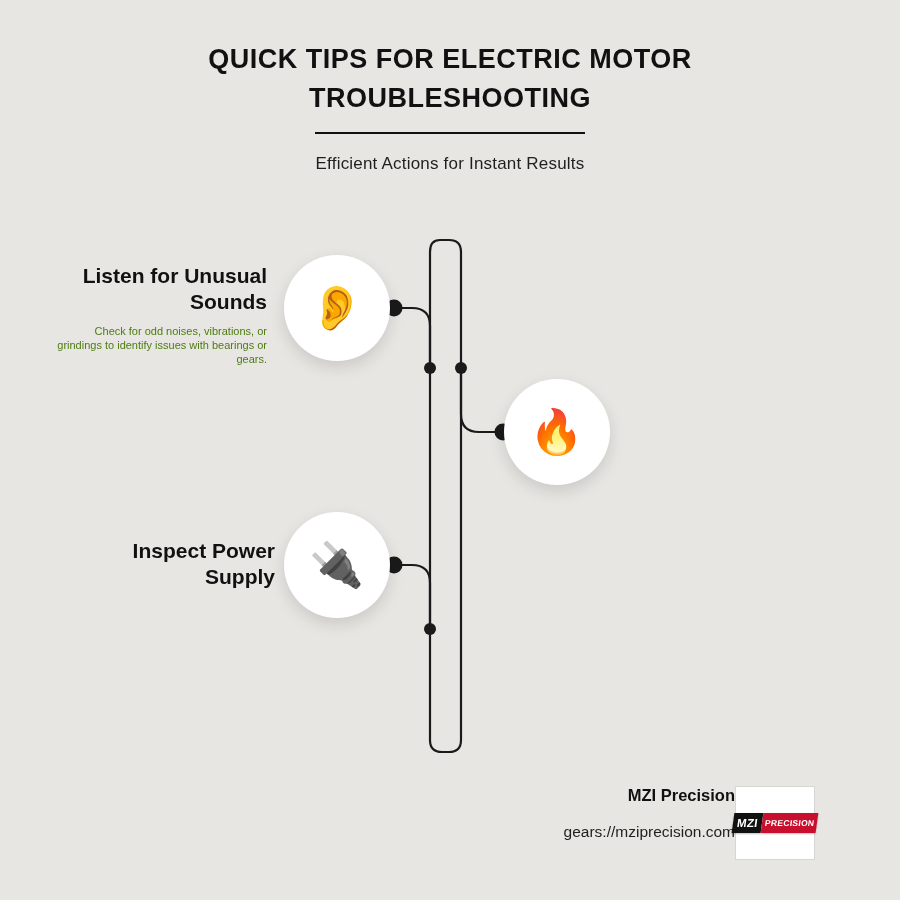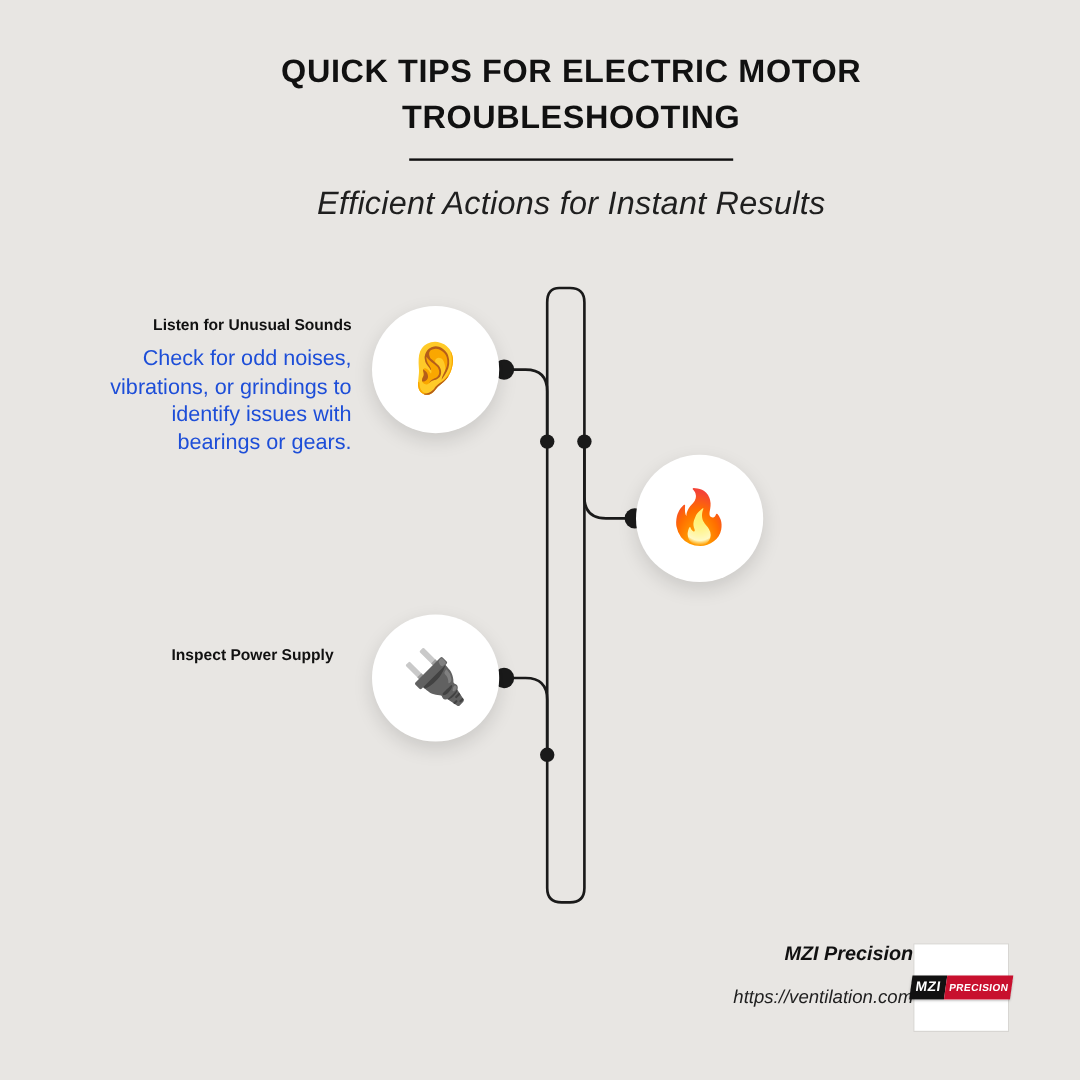--- a/index.html
+++ b/index.html
@@ -12,21 +12,20 @@
     background: #e8e6e3;
     font-family: "Liberation Sans", sans-serif;
     color: #1a1a1a;
     overflow: hidden;
   }
   .page {
     position: relative;
     width: 764px;
     height: 900px;
     background: #e8e6e3;
-    margin-left: 26px;
   }
 
   
   .header {
     position: absolute;
     top: 40px;
     left: 0;
     width: 900px;
     text-align: center;
   }
@@ -41,25 +40,24 @@
     text-transform: uppercase;
   }
   .title-rule {
     width: 270px;
     height: 2px;
     background: #111111;
     margin: 14px auto 0 auto;
   }
   .subtitle {
     margin-top: 20px;
-    font-size: 27px;
+    font-size: 17px;
     font-weight: normal;
     color: #1f1f1f;
     letter-spacing: 0.2px;
-    font-style: italic;
   }
 
   
   .connectors {
     position: absolute;
     left: 0;
     top: 0;
     width: 900px;
     height: 900px;
     pointer-events: none;
@@ -85,56 +83,55 @@
   #bubble-1 { left: 284px; top: 255px; }
   #bubble-2 { left: 504px; top: 379px; }
   #bubble-3 { left: 284px; top: 512px; }
 
   
   .tip {
     position: absolute;
     width: 215px;
   }
   .tip .tip-title {
-    font-size: 13px;
+    font-size: 21px;
     font-weight: bold;
     color: #111111;
     line-height: 1.25;
     margin-bottom: 8px;
   }
   .tip .tip-body {
-    font-size: 18px;
-    color: #1d4ed8;
+    font-size: 11px;
+    color: #4d7c0f;
     line-height: 1.3;
   }
   .tip.right-align {
     text-align: right;
   }
   .tip.left-align {
     text-align: left;
   }
   #tip-1 { left: 52px; top: 263px; }
   #tip-2 { left: 620px; top: 400px; width: 225px; }
-  #tip-3 { left: 37px; top: 538px; }
+  #tip-3 { left: 60px; top: 538px; }
 
   
   .footer {
     position: absolute;
     left: 0;
     top: 786px;
     width: 900px;
     height: 90px;
   }
   .footer-text {
     position: absolute;
     right: 165px;
     top: 0;
     text-align: right;
     width: 420px;
-    font-style: italic;
   }
   .brand {
     font-size: 16.5px;
     font-weight: bold;
     color: #111111;
   }
   .site {
     margin-top: 18px;
     font-size: 15.5px;
     color: #1f1f1f;
@@ -223,21 +220,21 @@
   </div>
 
 
   <div class="tip right-align" id="tip-3">
     <div class="tip-title">Inspect Power Supply</div>
   </div>
 
   <div class="footer">
     <div class="footer-text">
       <div class="brand">MZI Precision</div>
-      <div class="site">https://ventilation.com</div>
+      <div class="site">gears://mziprecision.com</div>
     </div>
     <div class="logo-box">
       <div class="logo-inner">
         <div class="logo-mzi">MZI</div>
         <div class="logo-prec">PRECISION</div>
       </div>
     </div>
   </div>
 
 </div>

